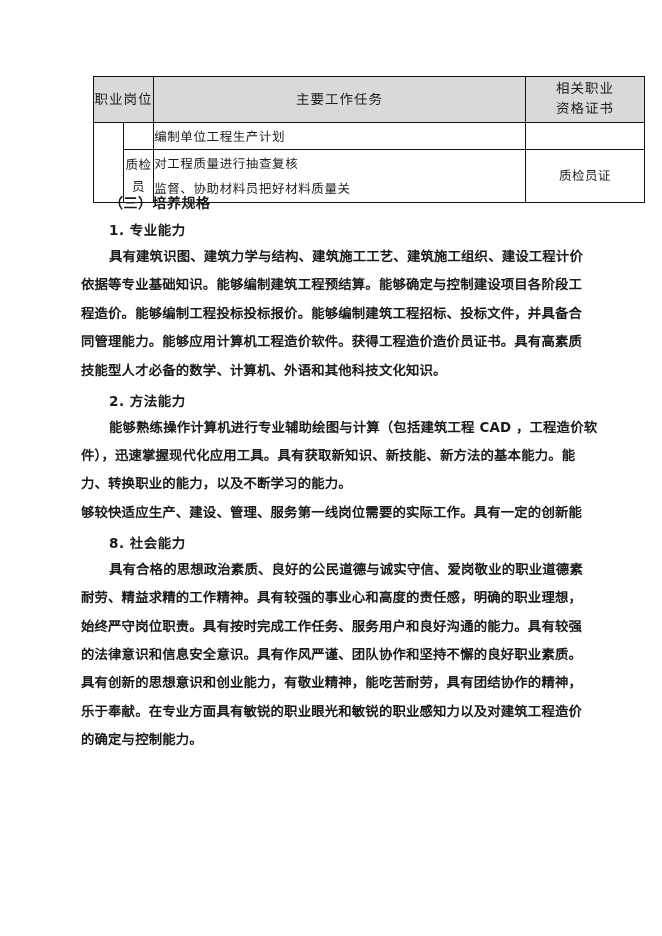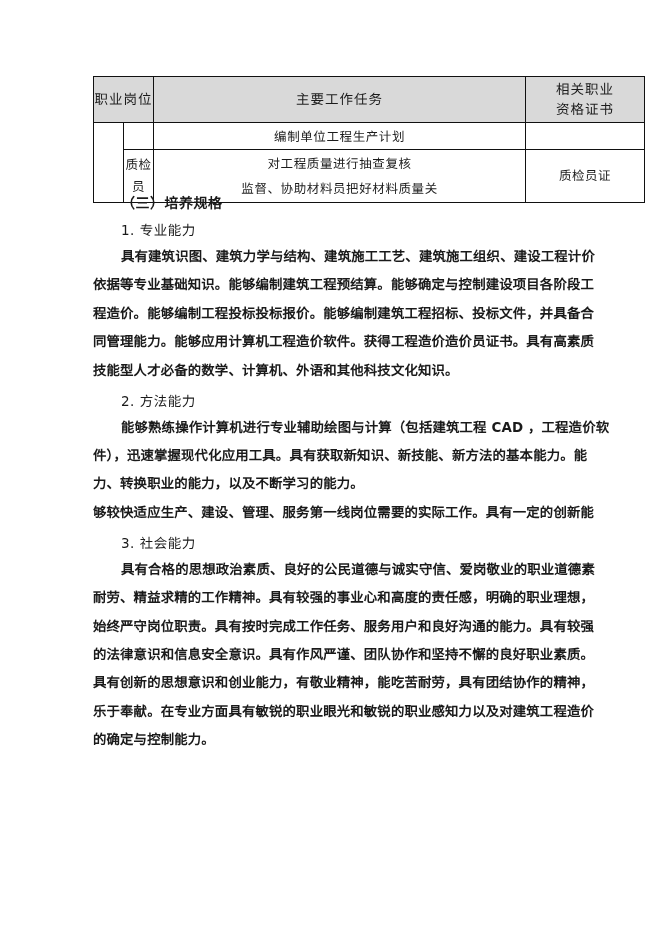--- a/index.html
+++ b/index.html
@@ -46,61 +46,60 @@
     background: #d9d9d9;
     text-align: center;
     font-size: 13.5px;
     height: 45px;
     letter-spacing: 1px;
   }
   .hdr-lines {
     display: block;
     padding: 3px 4px;
   }
-  .hdr-lines span { display: block; line-height: 1.45; }
+  .hdr-lines span { display: block; line-height: 1.45; font-family: Liberation Mono, monospace; }
 
   .cell-center {
     text-align: center;
     letter-spacing: 0.5px;
   }
   .cell-tasks {
     padding: 5px 0 5px 12px;
     text-align: left;
   }
   .cell-tasks .task-line {
     display: block;
     line-height: 2.0;
     white-space: nowrap;
     letter-spacing: 0.6px;
-    text-align: center;
   }
   .row-single td { height: 26px; }
   .row-multi td  { height: 52px; }
   .col-blank { width: 48px; }
   .col-post  { width: 104px; }
   .col-task  { width: 302px; }
   .col-cert  { width: 96px; }
 
   
   .content {
     position: absolute;
-    left: 56px;
+    left: 44px;
     top: 192px;
     width: 552px;
   }
   .heading {
     font-weight: bold;
     font-size: 14px;
     line-height: 1.6;
     margin: 0 0 2px 0;
     padding-left: 28px;
     letter-spacing: 0.5px;
   }
   .heading-sub {
-    font-weight: normal;
+    font-weight: bold;
     font-size: 13.5px;
     line-height: 1.6;
     margin: 6px 0 1px 0;
     padding-left: 28px;
     letter-spacing: 0.5px;
   }
   .para {
     font-size: 13.4px;
     line-height: 2.12;
     margin: 0 0 0 0;
@@ -173,21 +172,21 @@
     </div>
 
     <div class="heading-sub">2. 方法能力</div>
     <div class="para">
       <span class="ln ind">能够熟练操作计算机进行专业辅助绘图与计算（包括建筑工程 CAD ，工程造价软</span>
       <span class="ln">件），迅速掌握现代化应用工具。具有获取新知识、新技能、新方法的基本能力。能</span>
       <span class="ln">力、转换职业的能力，以及不断学习的能力。</span>
       <span class="ln">够较快适应生产、建设、管理、服务第一线岗位需要的实际工作。具有一定的创新能</span>
     </div>
 
-    <div class="heading-sub">3. 社会能力</div>
+    <div class="heading-sub">8. 社会能力</div>
     <div class="para">
       <span class="ln ind">具有合格的思想政治素质、良好的公民道德与诚实守信、爱岗敬业的职业道德素</span>
       <span class="ln">耐劳、精益求精的工作精神。具有较强的事业心和高度的责任感，明确的职业理想，</span>
       <span class="ln">始终严守岗位职责。具有按时完成工作任务、服务用户和良好沟通的能力。具有较强</span>
       <span class="ln">的法律意识和信息安全意识。具有作风严谨、团队协作和坚持不懈的良好职业素质。</span>
       <span class="ln">具有创新的思想意识和创业能力，有敬业精神，能吃苦耐劳，具有团结协作的精神，</span>
       <span class="ln">乐于奉献。在专业方面具有敏锐的职业眼光和敏锐的职业感知力以及对建筑工程造价</span>
       <span class="ln">的确定与控制能力。</span>
     </div>
 

